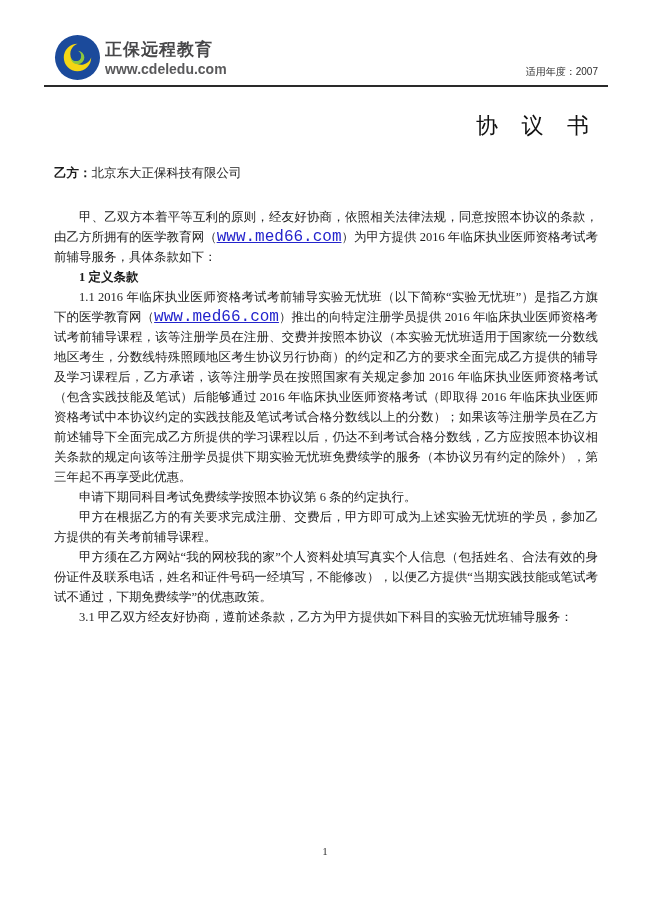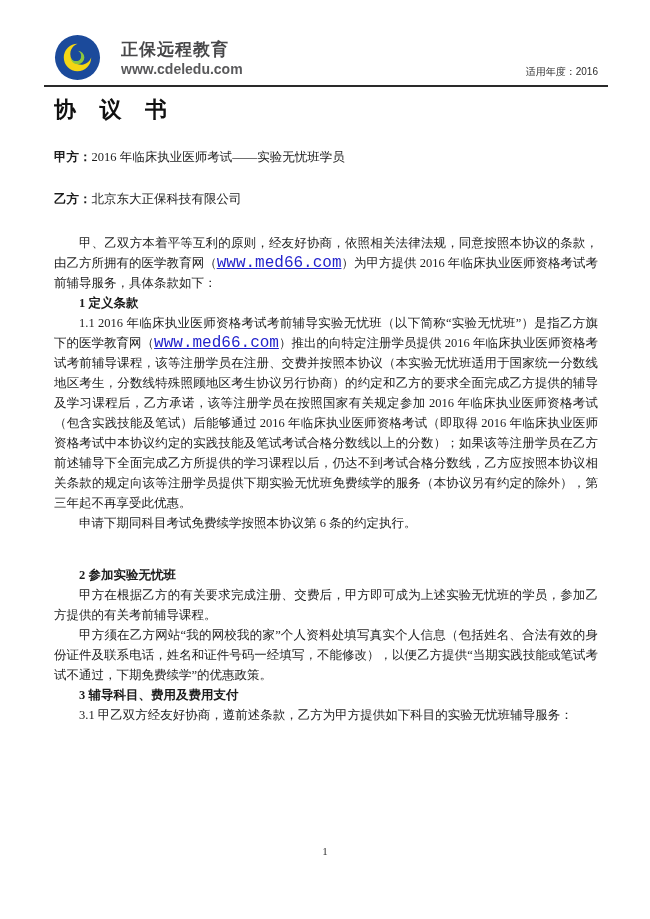--- a/index.html
+++ b/index.html
@@ -5,30 +5,30 @@
   * { margin: 0; padding: 0; box-sizing: border-box; }
   html, body { background: #e8e8e8; }
   body { font-family: "Liberation Serif", "DejaVu Serif", serif; }
   .page {
     width: 650px; height: 919px; margin: 0 auto; background: #ffffff;
     padding: 34px 52px 20px 54px; position: relative; color: #1c1c1c;
     overflow: hidden;
   }
   
   .hdr { display: flex; justify-content: space-between; align-items: flex-end; }
-  .brand { display: flex; align-items: center; gap: 20px; }
+  .brand { display: flex; align-items: center; gap: 4px; }
   .brand-txt { font-family: "Liberation Sans", "DejaVu Sans", sans-serif; }
   .brand-name { font-size: 17px; font-weight: bold; color: #474749; letter-spacing: 1px; }
   .brand-url { font-size: 14px; font-weight: bold; color: #59595b; }
   .year-note { font-size: 10px; color: #2b2b2b; padding-bottom: 2px;
     font-family: "Liberation Sans", "DejaVu Sans", sans-serif; }
   .rule { border: none; border-top: 2px solid #2a2a2a; margin: 4px -10px 0 -10px; }
   
-  .doc-title { text-align: left; font-size: 22px; font-weight: bold; color: #111;
-    letter-spacing: 9px; margin: 8px 0 6px 0; }
+  .doc-title { text-align: right; font-size: 22px; font-weight: normal; color: #111;
+    letter-spacing: 9px; margin: 24px 0 6px 0; }
   
   .body-txt { font-size: 12.5px; line-height: 20px; text-align: justify; }
   p.para { text-indent: 2em; }
   .party { margin-top: 22px; }
   .party .plabel { font-weight: bold; }
   .intro { margin-top: 24px; }
   .sec-h { font-weight: bold; font-size: 12.5px; line-height: 20px; padding-left: 2em; }
   .gap-md { }
   .gap-lg { margin-top: 32px; }
   a.doclink { color: #2323cc; text-decoration: underline; cursor: pointer;
@@ -48,47 +48,44 @@
         <circle cx="24" cy="24" r="23" fill="#1b4a9b"></circle>
         <path d="M24 10 a14 14 0 1 0 14 14 a11 11 0 1 1 -14 -14 Z" fill="#f5d614"></path>
         <path d="M24 17 a7 7 0 1 1 -7 7 a5.5 5.5 0 1 0 7 -7 Z" fill="#8cc63e"></path>
         <circle cx="24" cy="24" r="3.2" fill="#1b4a9b"></circle>
       </svg>
       <div class="brand-txt">
         <div class="brand-name">正保远程教育</div>
         <div class="brand-url">www.cdeledu.com</div>
       </div>
     </div>
-    <div class="year-note">适用年度：2016</div>
+    <div class="year-note">适用年度：2007</div>
   </div>
   <hr class="rule">
 
   <div class="doc-title">协 议 书</div>
 
   <div class="body-txt">
 
-    <p class="party"><span class="plabel">甲方：</span><span>2016 年临床执业医师考试——实验无忧班学员</span></p>
 
     <p class="party"><span class="plabel">乙方：</span><span>北京东大正保科技有限公司</span></p>
 
     <p class="para intro"><span>甲、乙双方本着平等互利的原则，经友好协商，依照相关法律法规，同意按照本协议的条款，由乙方所拥有的医学教育网（</span><a class="doclink">www.med66.com</a><span>）为甲方提供 2016 年临床执业医师资格考试考前辅导服务，具体条款如下：</span></p>
 
     <div class="sec-h gap-md">1 定义条款</div>
 
     <p class="para"><span>1.1 2016 年临床执业医师资格考试考前辅导实验无忧班（以下简称“实验无忧班”）是指乙方旗下的医学教育网（</span><a class="doclink">www.med66.com</a><span>）推出的向特定注册学员提供 2016 年临床执业医师资格考试考前辅导课程，该等注册学员在注册、交费并按照本协议（本实验无忧班适用于国家统一分数线地区考生，分数线特殊照顾地区考生协议另行协商）的约定和乙方的要求全面完成乙方提供的辅导及学习课程后，乙方承诺，该等注册学员在按照国家有关规定参加 2016 年临床执业医师资格考试（包含实践技能及笔试）后能够通过 2016 年临床执业医师资格考试（即取得 2016 年临床执业医师资格考试中本协议约定的实践技能及笔试考试合格分数线以上的分数）；如果该等注册学员在乙方前述辅导下全面完成乙方所提供的学习课程以后，仍达不到考试合格分数线，乙方应按照本协议相关条款的规定向该等注册学员提供下期实验无忧班免费续学的服务（本协议另有约定的除外），第三年起不再享受此优惠。</span></p>
 
     <p class="para">申请下期同科目考试免费续学按照本协议第 6 条的约定执行。</p>
 
 
-    <div class="sec-h gap-lg">2 参加实验无忧班</div>
 
     <p class="para">甲方在根据乙方的有关要求完成注册、交费后，甲方即可成为上述实验无忧班的学员，参加乙方提供的有关考前辅导课程。</p>
     <p class="para">甲方须在乙方网站“我的网校我的家”个人资料处填写真实个人信息（包括姓名、合法有效的身份证件及联系电话，姓名和证件号码一经填写，不能修改），以便乙方提供“当期实践技能或笔试考试不通过，下期免费续学”的优惠政策。</p>
 
-    <div class="sec-h gap-md">3 辅导科目、费用及费用支付</div>
 
     <p class="para">3.1 甲乙双方经友好协商，遵前述条款，乙方为甲方提供如下科目的实验无忧班辅导服务：</p>
 
   </div>
 
   <div class="pageno">1</div>
 
 </div>
 
 </body></html>

